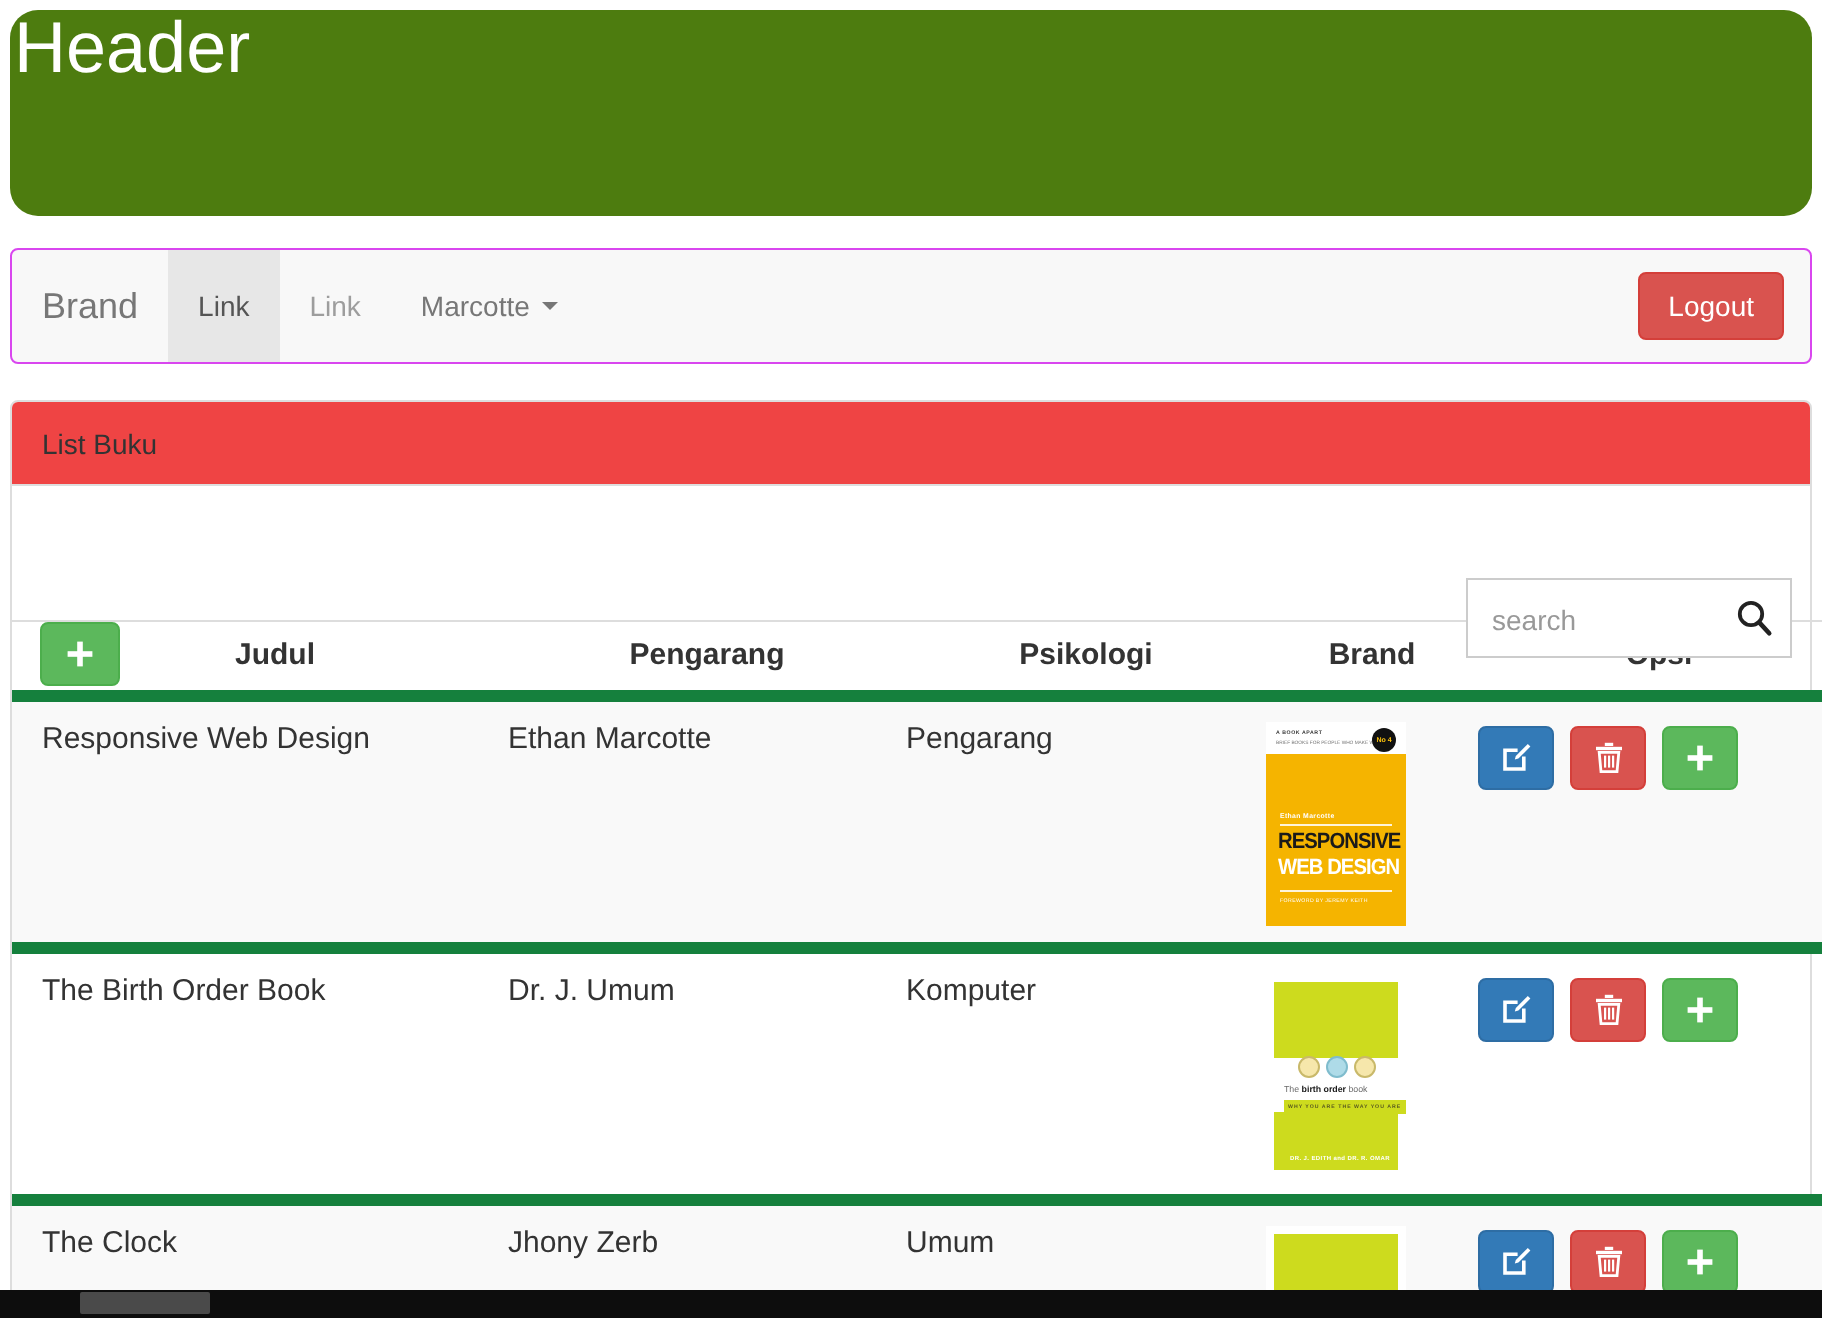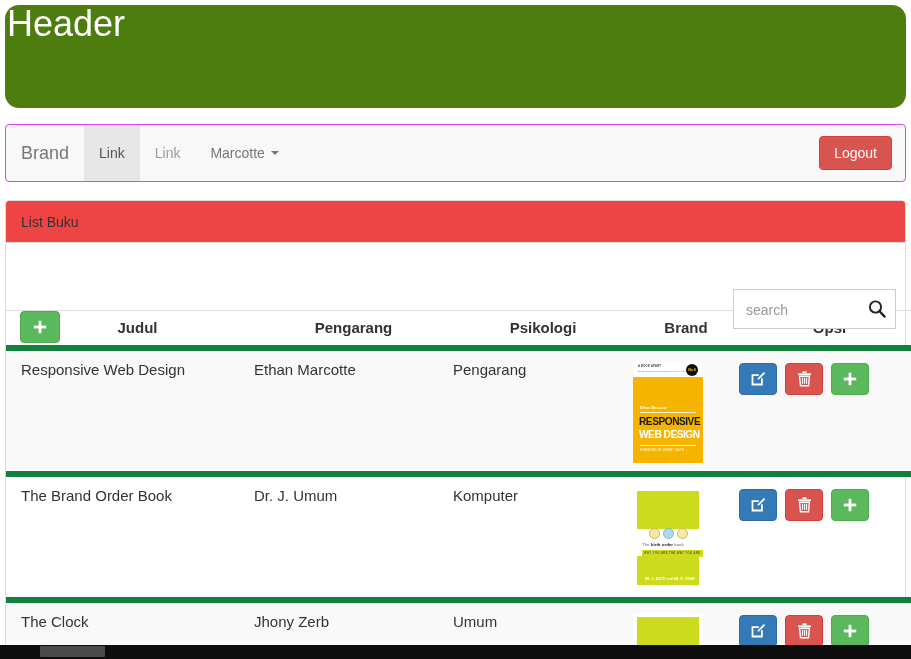--- a/index.html
+++ b/index.html
@@ -440,21 +440,21 @@
                 <svg width="14" height="14" viewBox="0 0 14 14" aria-hidden="true">
                   <rect x="5.6" y="0.8" width="2.8" height="12.4" fill="#ffffff"></rect>
                   <rect x="0.8" y="5.6" width="12.4" height="2.8" fill="#ffffff"></rect>
                 </svg>
               </div>
             </div>
           </td>
         </tr>
 
         <tr>
-          <td class="col-judul">The Brand Order Book</td>
+          <td class="col-judul">The Birth Order Book</td>
           <td class="col-pengarang">Dr. J. Umum</td>
           <td class="col-kategori">Komputer</td>
           <td class="col-gambar">
             <div class="cover bob">
               <div class="green"></div>
               <div class="whiteband" style="top:42px"></div>
               <div class="dots" style="left:16px; top:41px;">
                 <div class="dot cream"></div>
                   <div class="dot blue"></div>
                   <div class="dot cream"></div>

